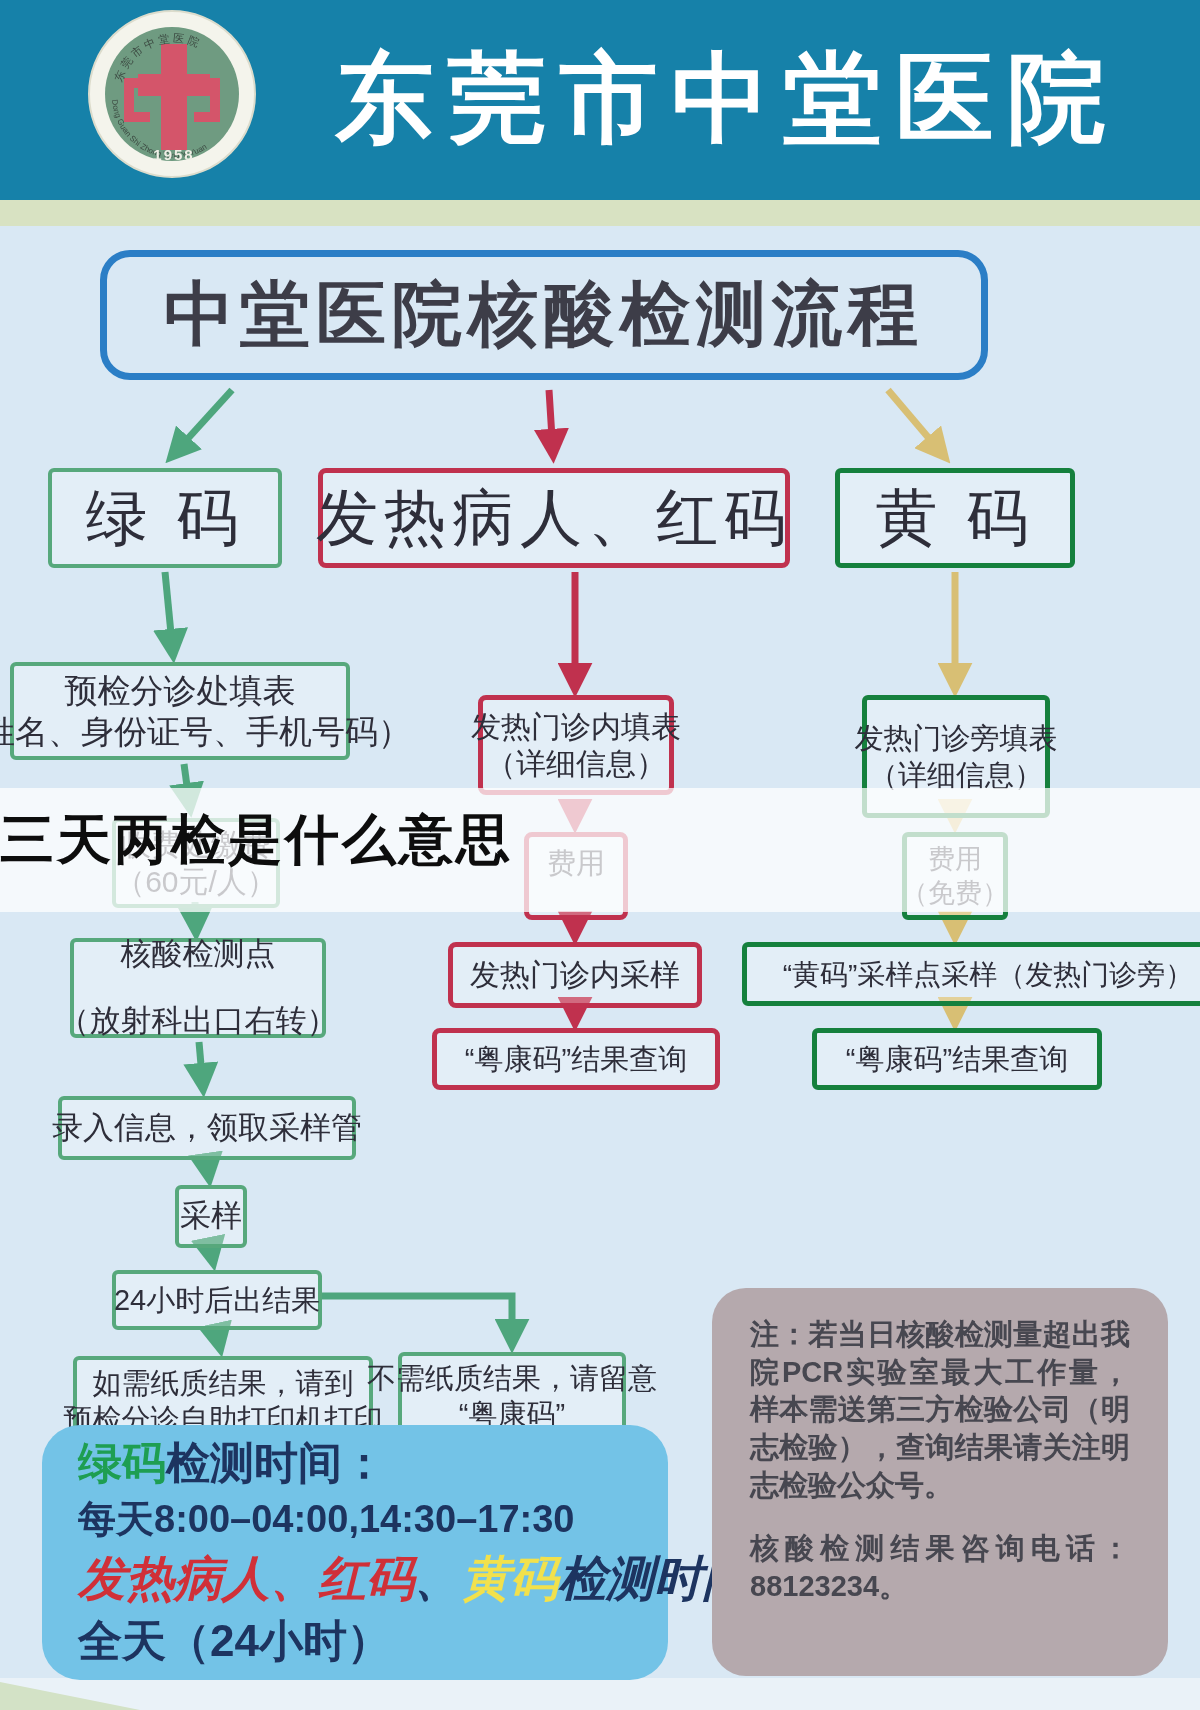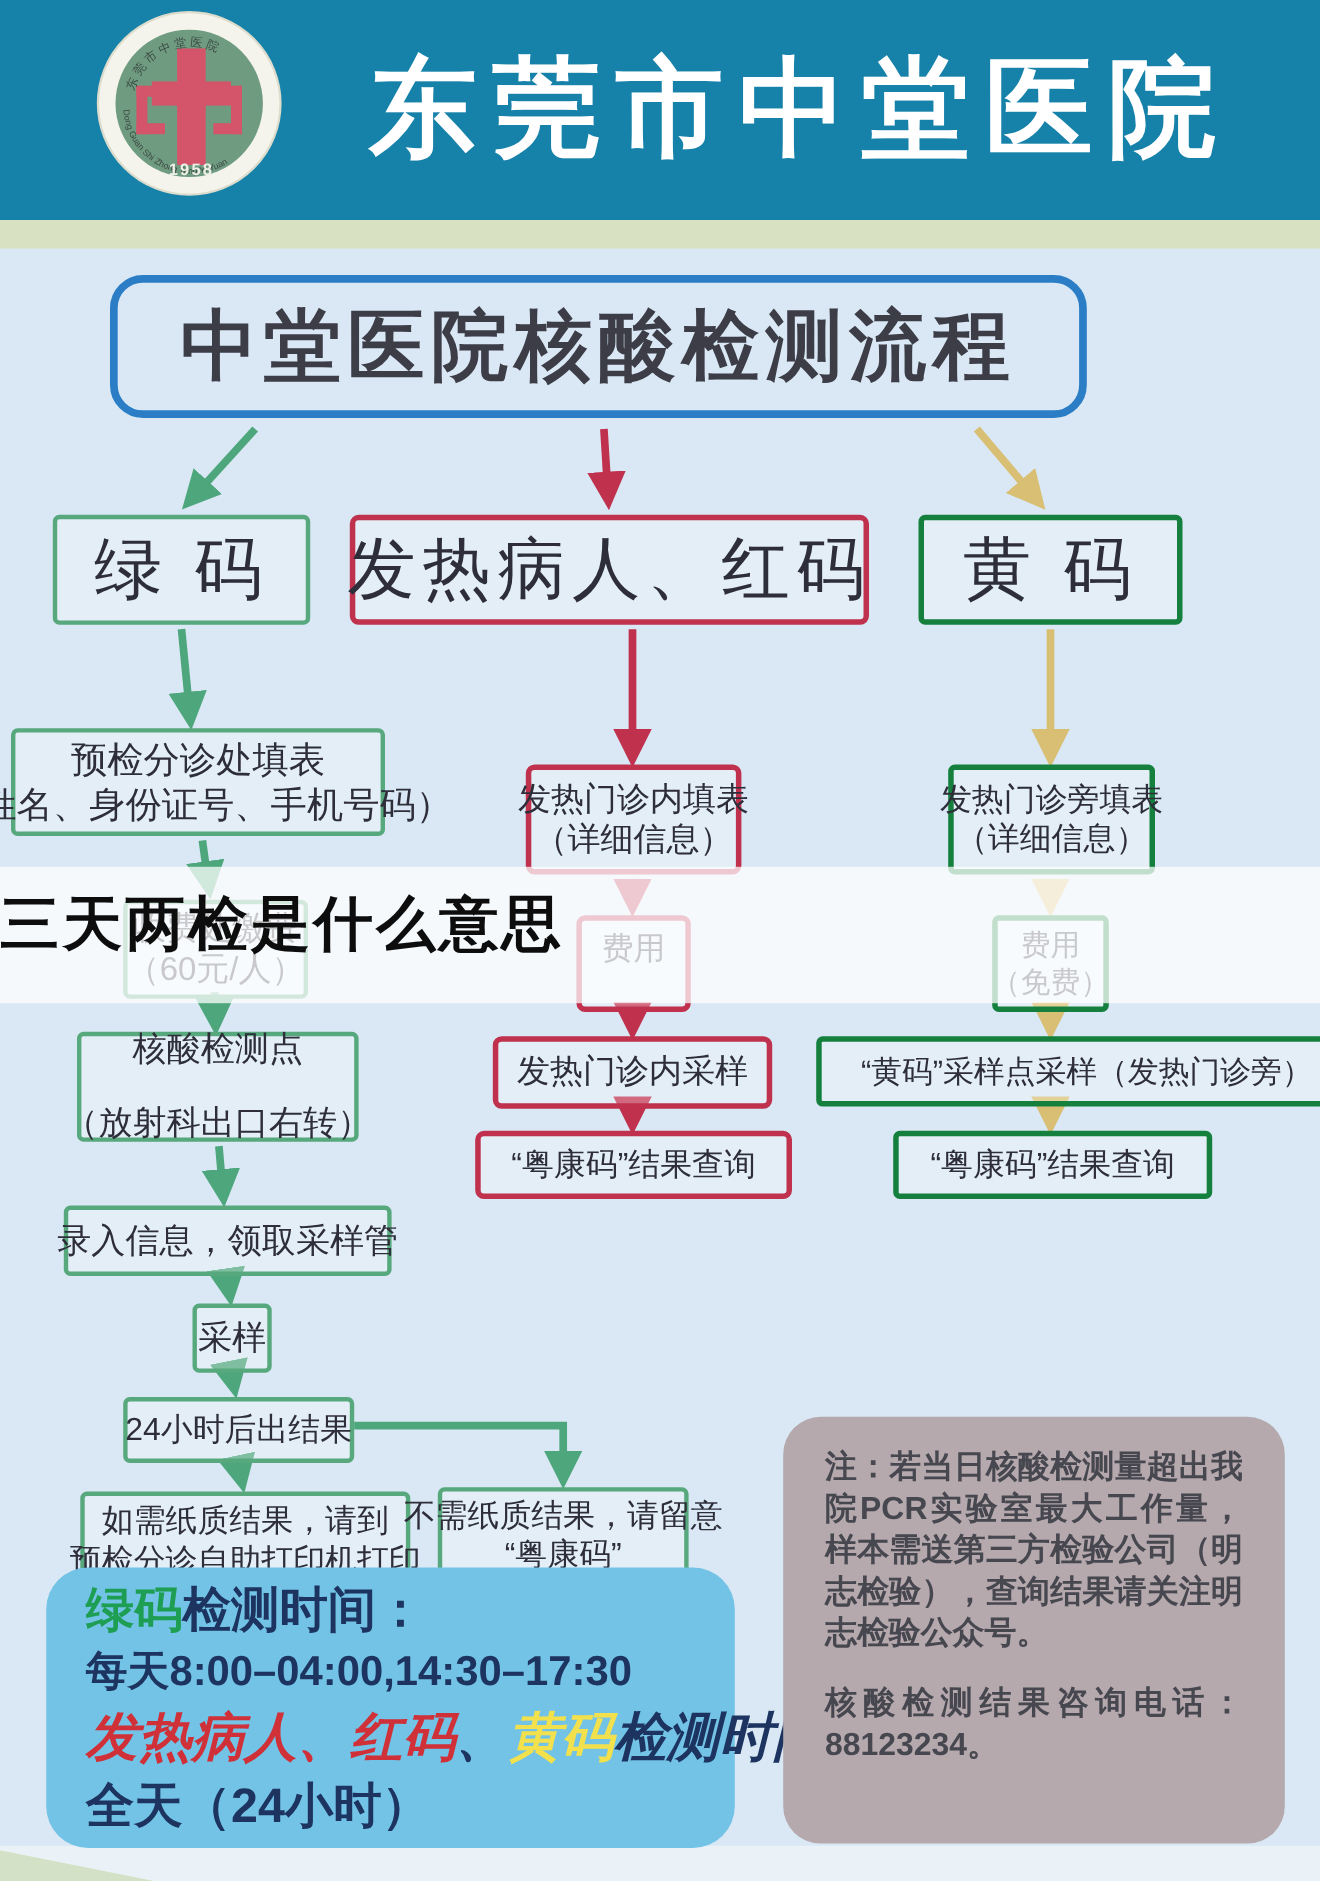--- a/index.html
+++ b/index.html
@@ -175,21 +175,21 @@
   <div class="fbox br hd" style="left:318px;top:468px;width:472px;height:100px;">发热病人、红码</div>
   <div class="fbox br" style="left:478px;top:695px;width:196px;height:100px;font-size:30px;">
     <span>发热门诊内填表</span>
     <span>（详细信息）</span>
   </div>
   <div class="fbox br" style="left:524px;top:832px;width:104px;height:88px;font-size:29px;justify-content:flex-start;padding-top:8px;">费用</div>
   <div class="fbox br" style="left:448px;top:942px;width:254px;height:66px;font-size:30px;">发热门诊内采样</div>
   <div class="fbox br" style="left:432px;top:1028px;width:288px;height:62px;font-size:29px;">“粤康码”结果查询</div>
 
   <div class="fbox by hd" style="left:835px;top:468px;width:240px;height:100px;">黄 码</div>
-  <div class="fbox by" style="left:862px;top:695px;width:188px;height:100px;font-size:29px;">
+  <div class="fbox by" style="left:862px;top:695px;width:188px;height:123px;font-size:29px;">
     <span>发热门诊旁填表</span>
     <span>（详细信息）</span>
   </div>
   <div class="fbox by" style="left:902px;top:832px;width:106px;height:88px;font-size:27px;justify-content:flex-start;padding-top:6px;">
     <span>费用</span>
     <span>（免费）</span>
   </div>
   <div class="fbox by" style="left:742px;top:942px;width:492px;height:64px;font-size:28px;">“黄码”采样点采样（发热门诊旁）</div>
   <div class="fbox by" style="left:812px;top:1028px;width:290px;height:62px;font-size:29px;">“粤康码”结果查询</div>
 

